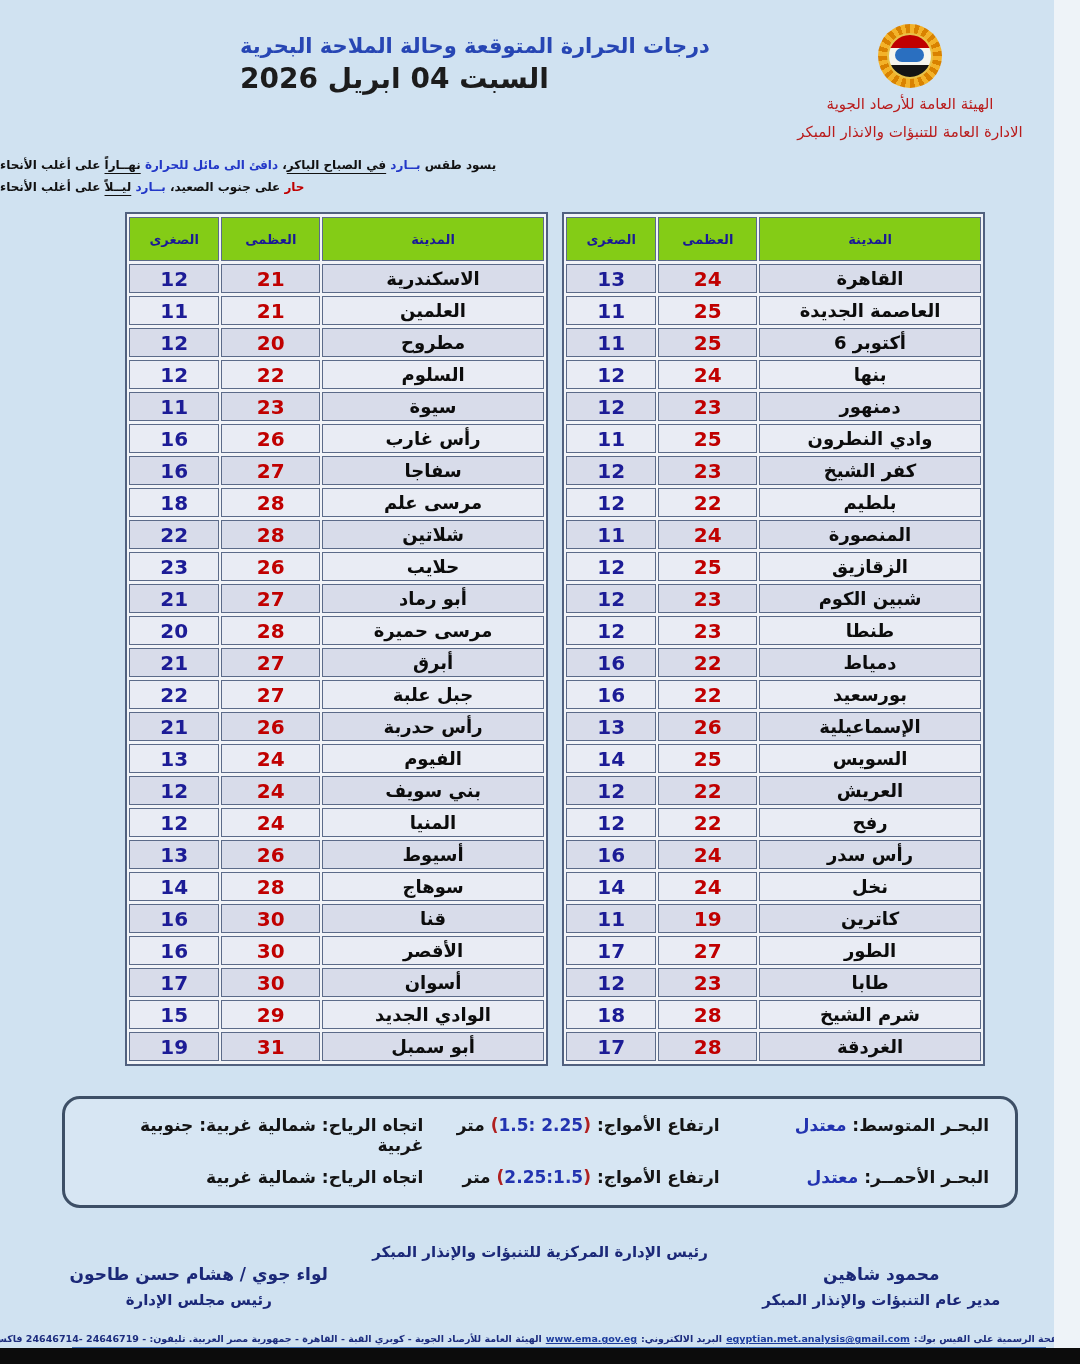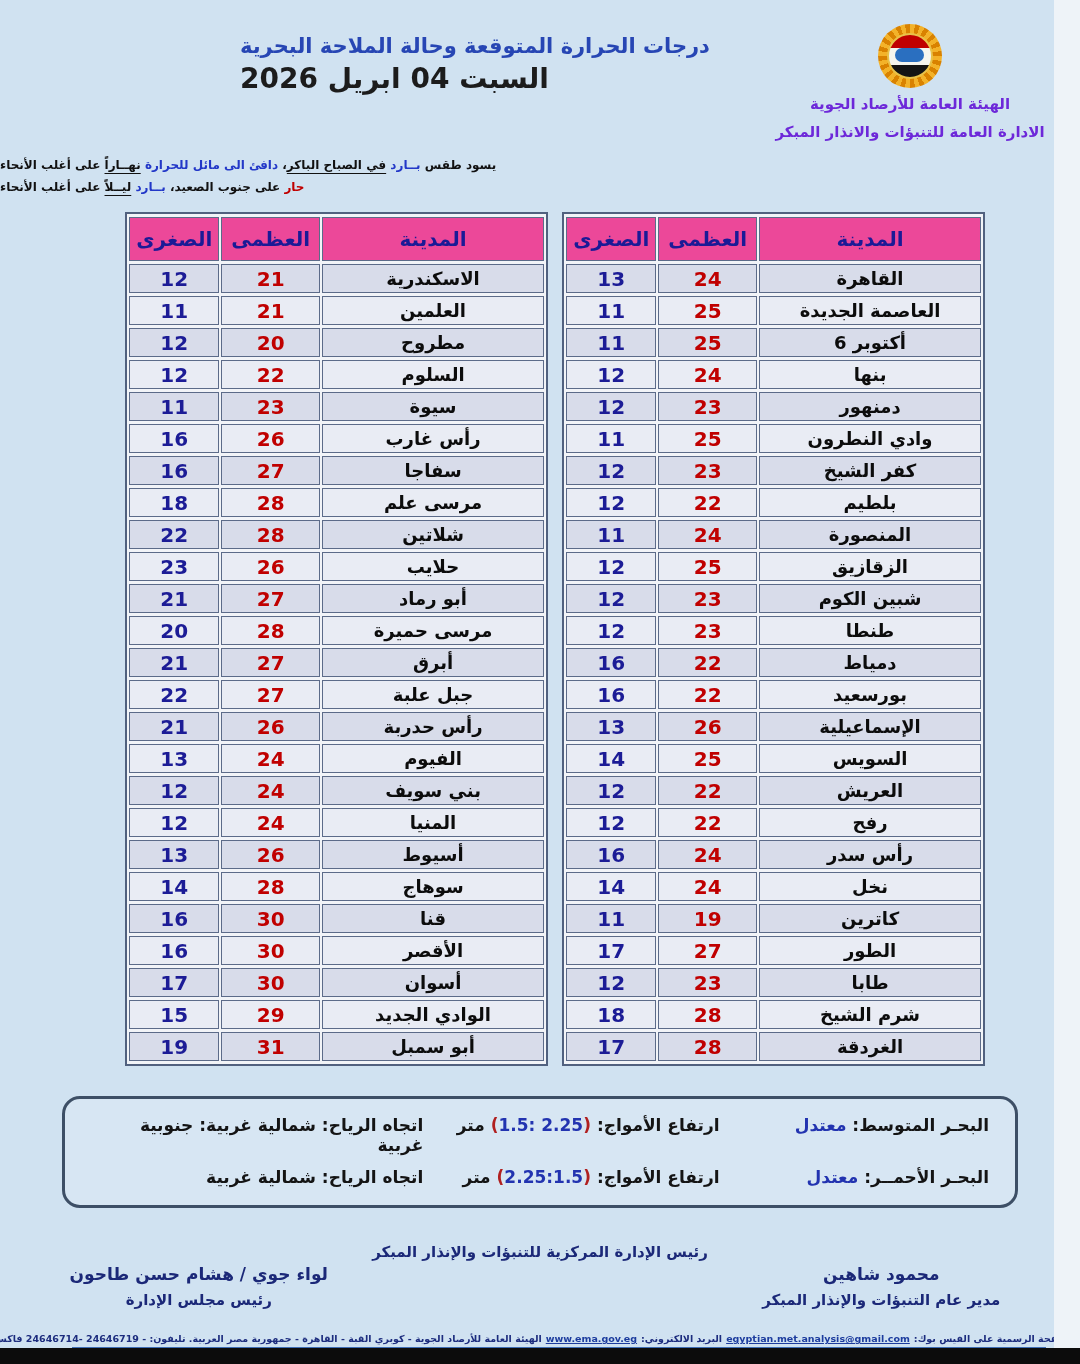--- a/index.html
+++ b/index.html
@@ -17,33 +17,33 @@
   .t1{color:#2746b4;font-size:21px;font-weight:bold;}
   .t2{color:#1c1c1c;font-size:28px;font-weight:bold;margin-top:4px;}
   .org{text-align:center;padding-right:20px;}
   .sun{width:64px;height:64px;margin:0 auto;border-radius:50%;
        background:repeating-conic-gradient(#f3b229 0deg 9deg,#d98200 9deg 18deg);
        display:flex;align-items:center;justify-content:center;}
   .sun-inner{width:42px;height:42px;border-radius:50%;
        background:linear-gradient(#c00000 0 30%, #f5f5ee 30% 72%, #141414 72% 100%);
        border:2px solid #e8c24a;position:relative;overflow:hidden;}
   .cloud{position:absolute;top:13px;left:6px;width:29px;height:14px;background:#2a6fc0;border-radius:10px;}
-  .org-l{color:#6d28d9;font-weight:bold;font-size:15px;margin-top:5px;line-height:1.5;}
+  .org-l{color:#b91c1c;font-weight:normal;font-size:15px;margin-top:5px;line-height:1.5;}
 
   
   .forecast{text-align:left;margin-top:12px;font-size:12px;font-weight:bold;color:#111;line-height:1.8;direction:rtl;}
   .forecast .blue{color:#2338c8;}
   .forecast .red{color:#c00000;}
   .forecast .u{text-decoration:underline;text-underline-offset:4px;}
 
   
   .tables-wrap{display:flex;gap:14px;margin:14px 95px 0 125px;}
   .ttable-wrap{flex:1;border:2px solid #51617f;background:#f2f4f8;}
   table.temps{width:100%;border-collapse:separate;border-spacing:2px 3px;direction:rtl;}
-  table.temps th{background:#ec4899;color:#1a1a96;font-size:20px;font-weight:bold;height:42px;border:1px solid #5c6b89;padding:0;}
+  table.temps th{background:#84cc16;color:#1a1a96;font-size:13px;font-weight:bold;height:42px;border:1px solid #5c6b89;padding:0;}
   table.temps td{height:27px;border:1px solid #5c6b89;text-align:center;font-weight:bold;padding:0;line-height:1;}
   table.temps tbody tr:nth-child(odd) td{background:#d8dcea;}
   table.temps tbody tr:nth-child(even) td{background:#e9ecf4;}
   td.city{font-size:18px;color:#0c0c0c;}
   td.max{font-size:20px;color:#c00000;}
   td.min{font-size:20px;color:#1c1c96;}
 
   
   .marine{margin:30px 62px 0;border:3px solid #3d4f66;border-radius:18px;padding:16px 26px 18px;
           display:flex;flex-direction:column;gap:12px;background:#d7e6f3;}

